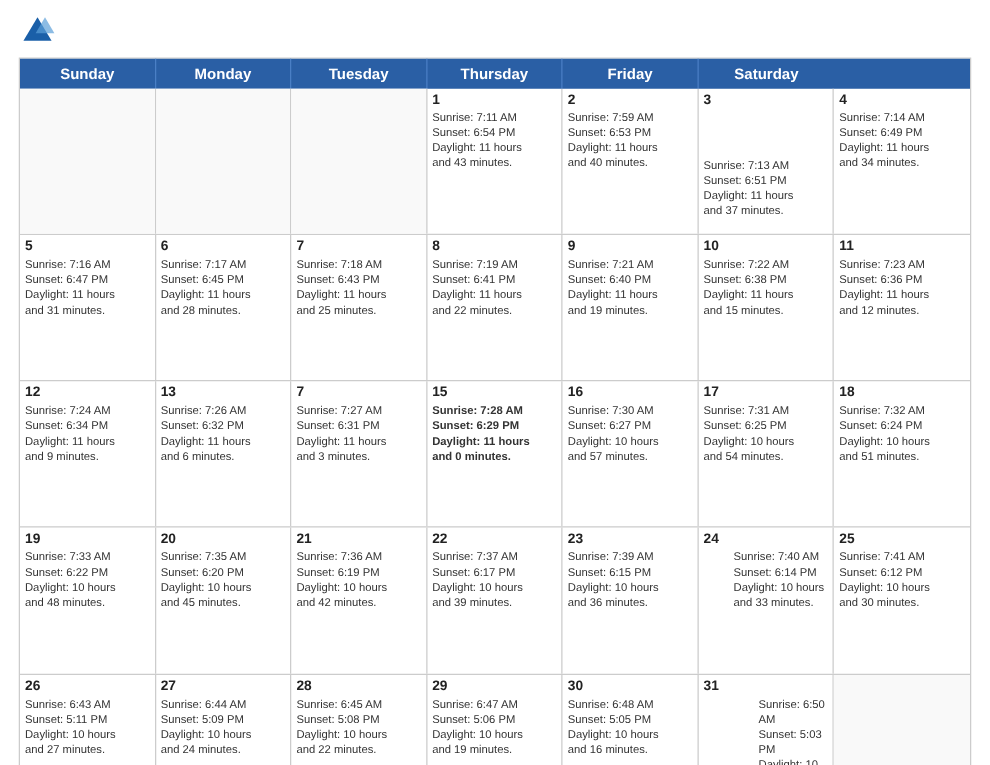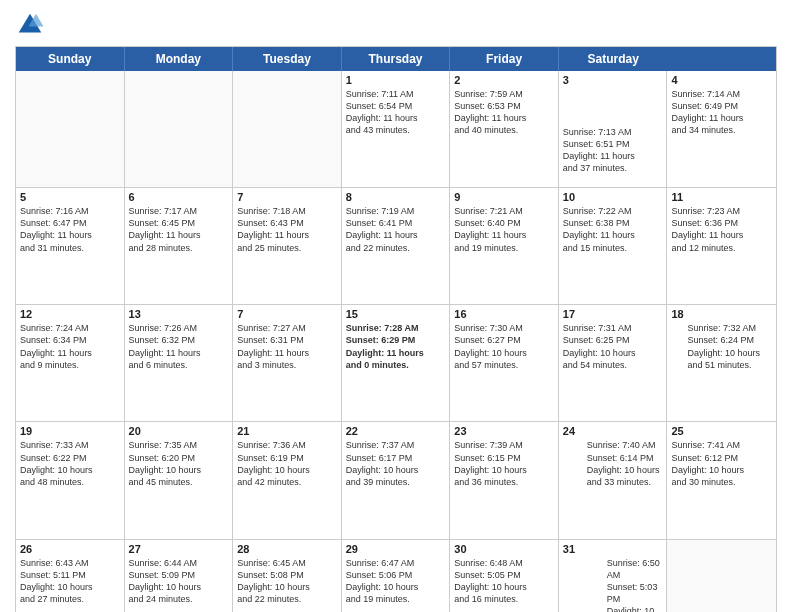--- a/index.html
+++ b/index.html
@@ -273,21 +273,21 @@
           </div>
           <div class="cal-cell">
             <div class="cell-day">17</div>
             <div class="cell-info" style="white-space: pre-line;">Sunrise: 7:31 AM
 Sunset: 6:25 PM
 Daylight: 10 hours
 and 54 minutes.</div>
           </div>
           <div class="cal-cell">
             <div class="cell-day">18</div>
-            <div class="cell-info" style="white-space: pre-line; margin-left: 16px;">Sunrise: 7:32 AM
+            <div class="cell-info" style="white-space: pre-line;">Sunrise: 7:32 AM
 Sunset: 6:24 PM
 Daylight: 10 hours
 and 51 minutes.</div>
           </div>
         </div>
         <div class="cal-row">
           <div class="cal-cell">
             <div class="cell-day">19</div>
             <div class="cell-info" style="white-space: pre-line;">Sunrise: 7:33 AM
 Sunset: 6:22 PM

